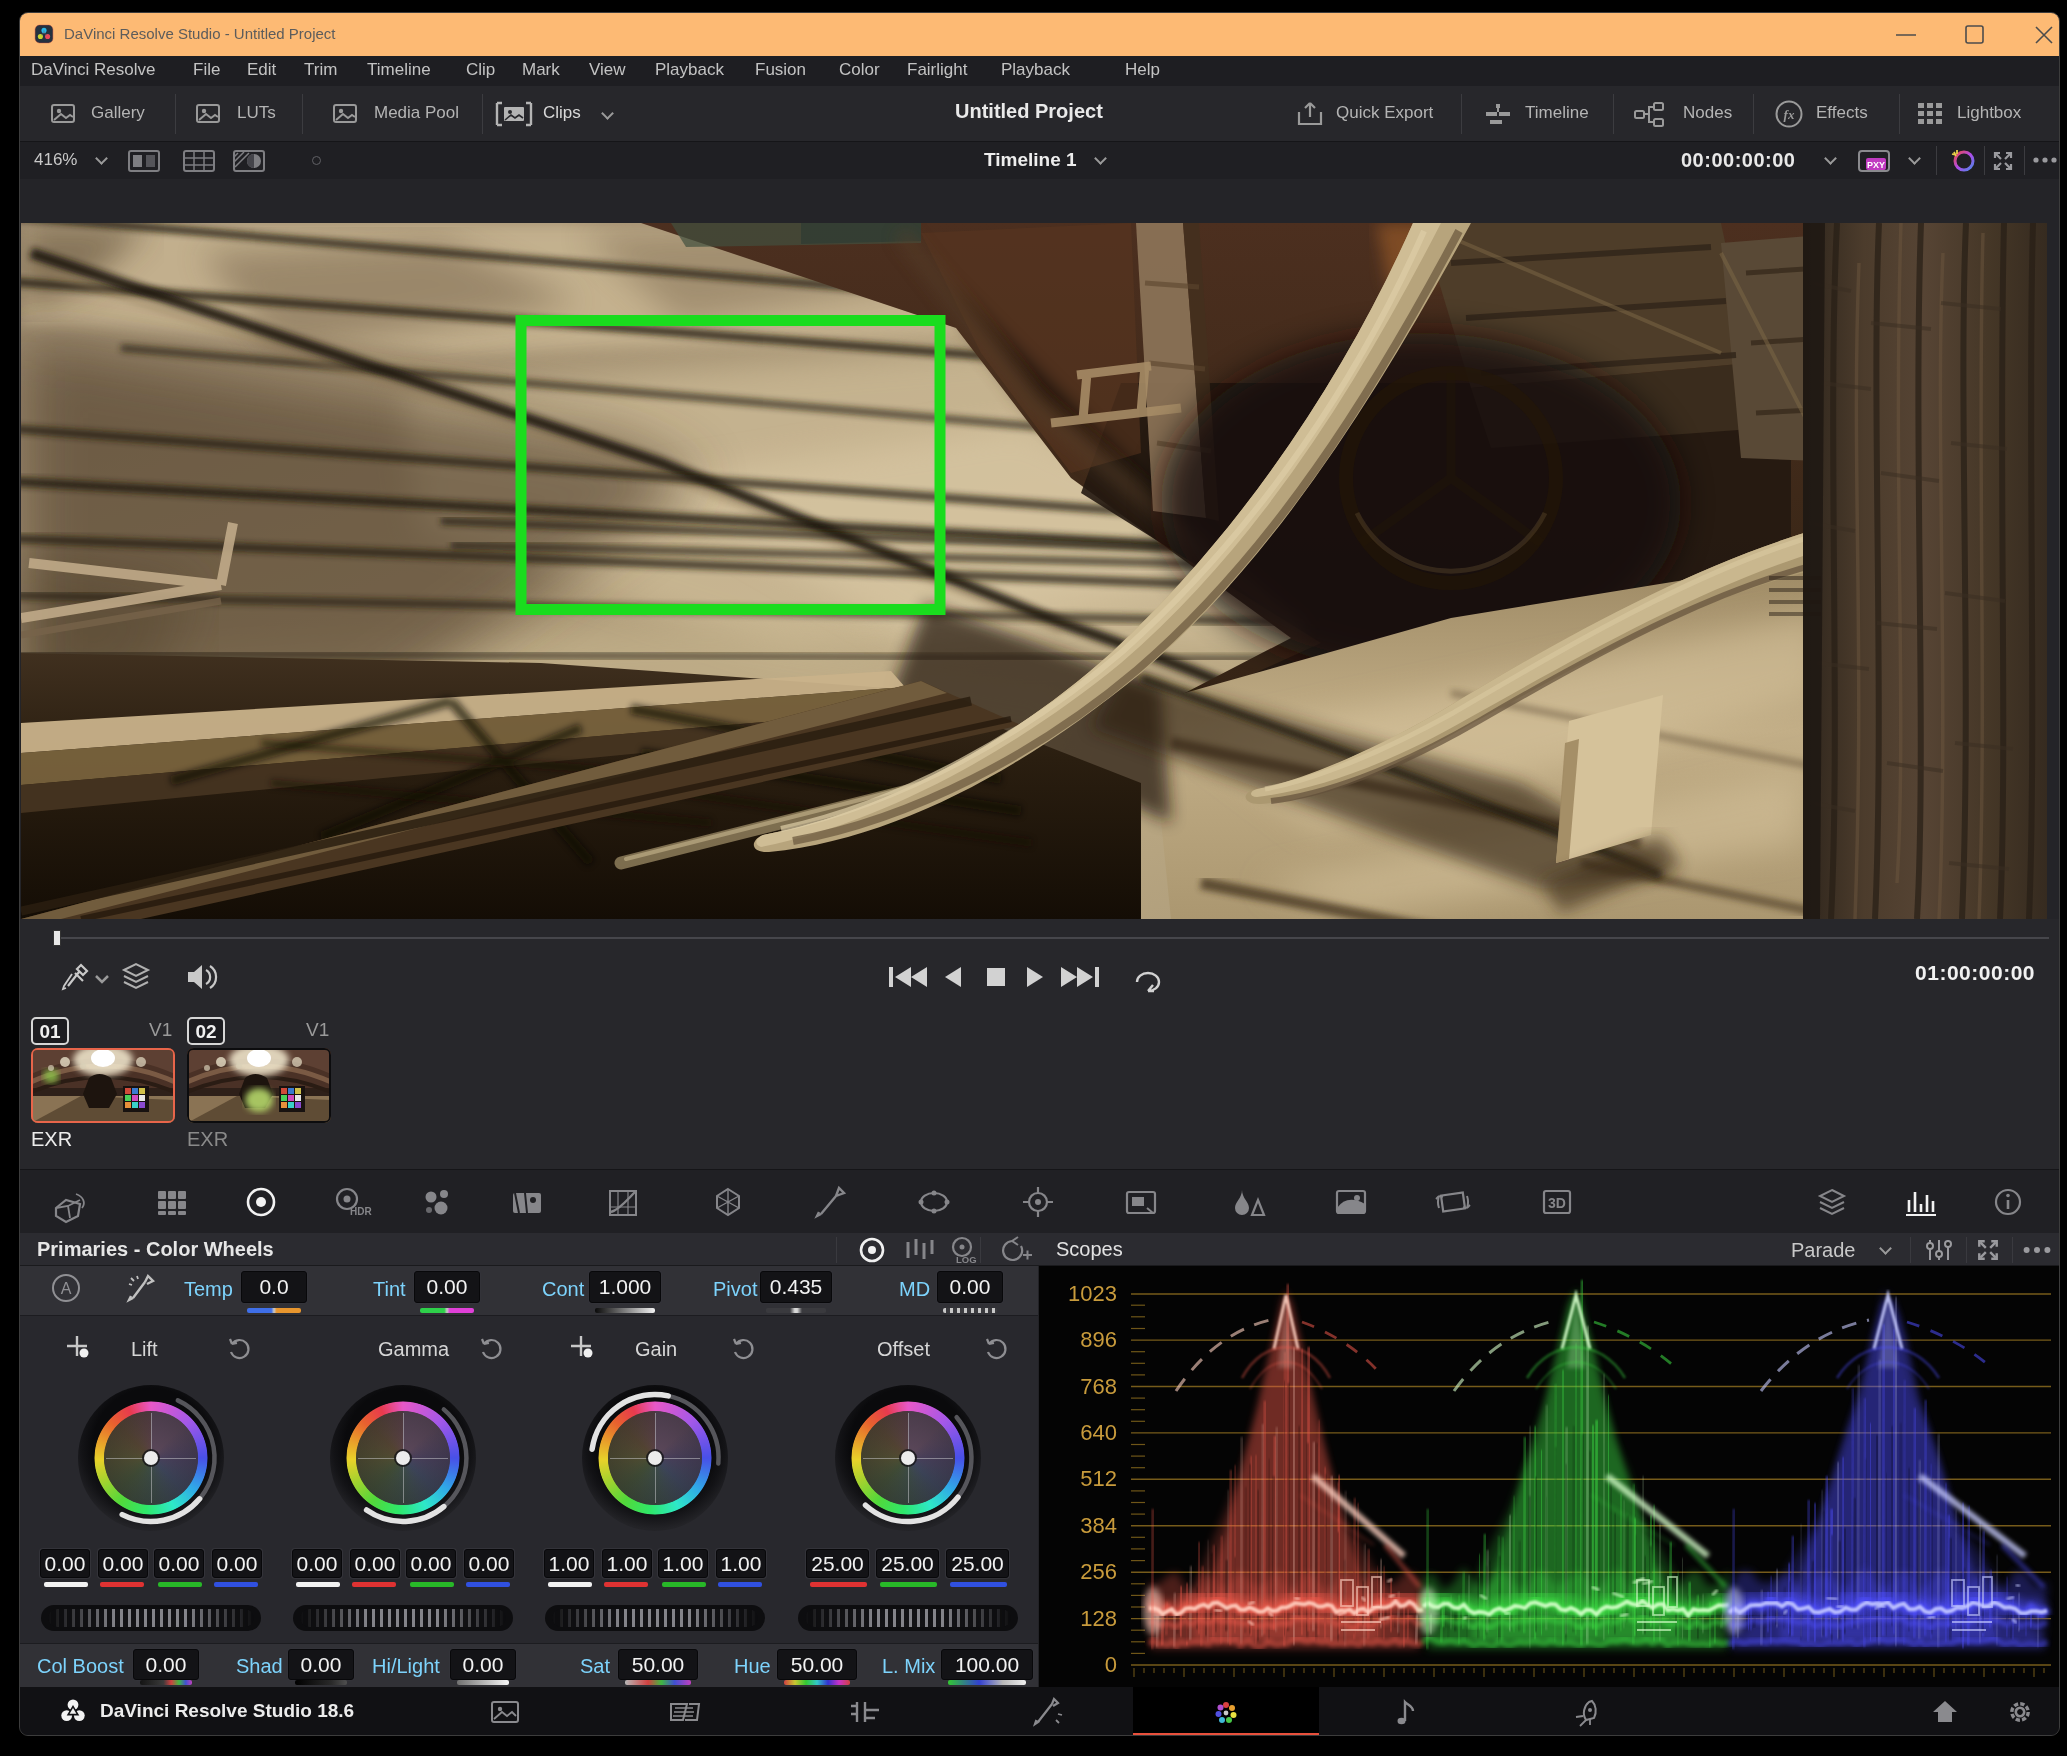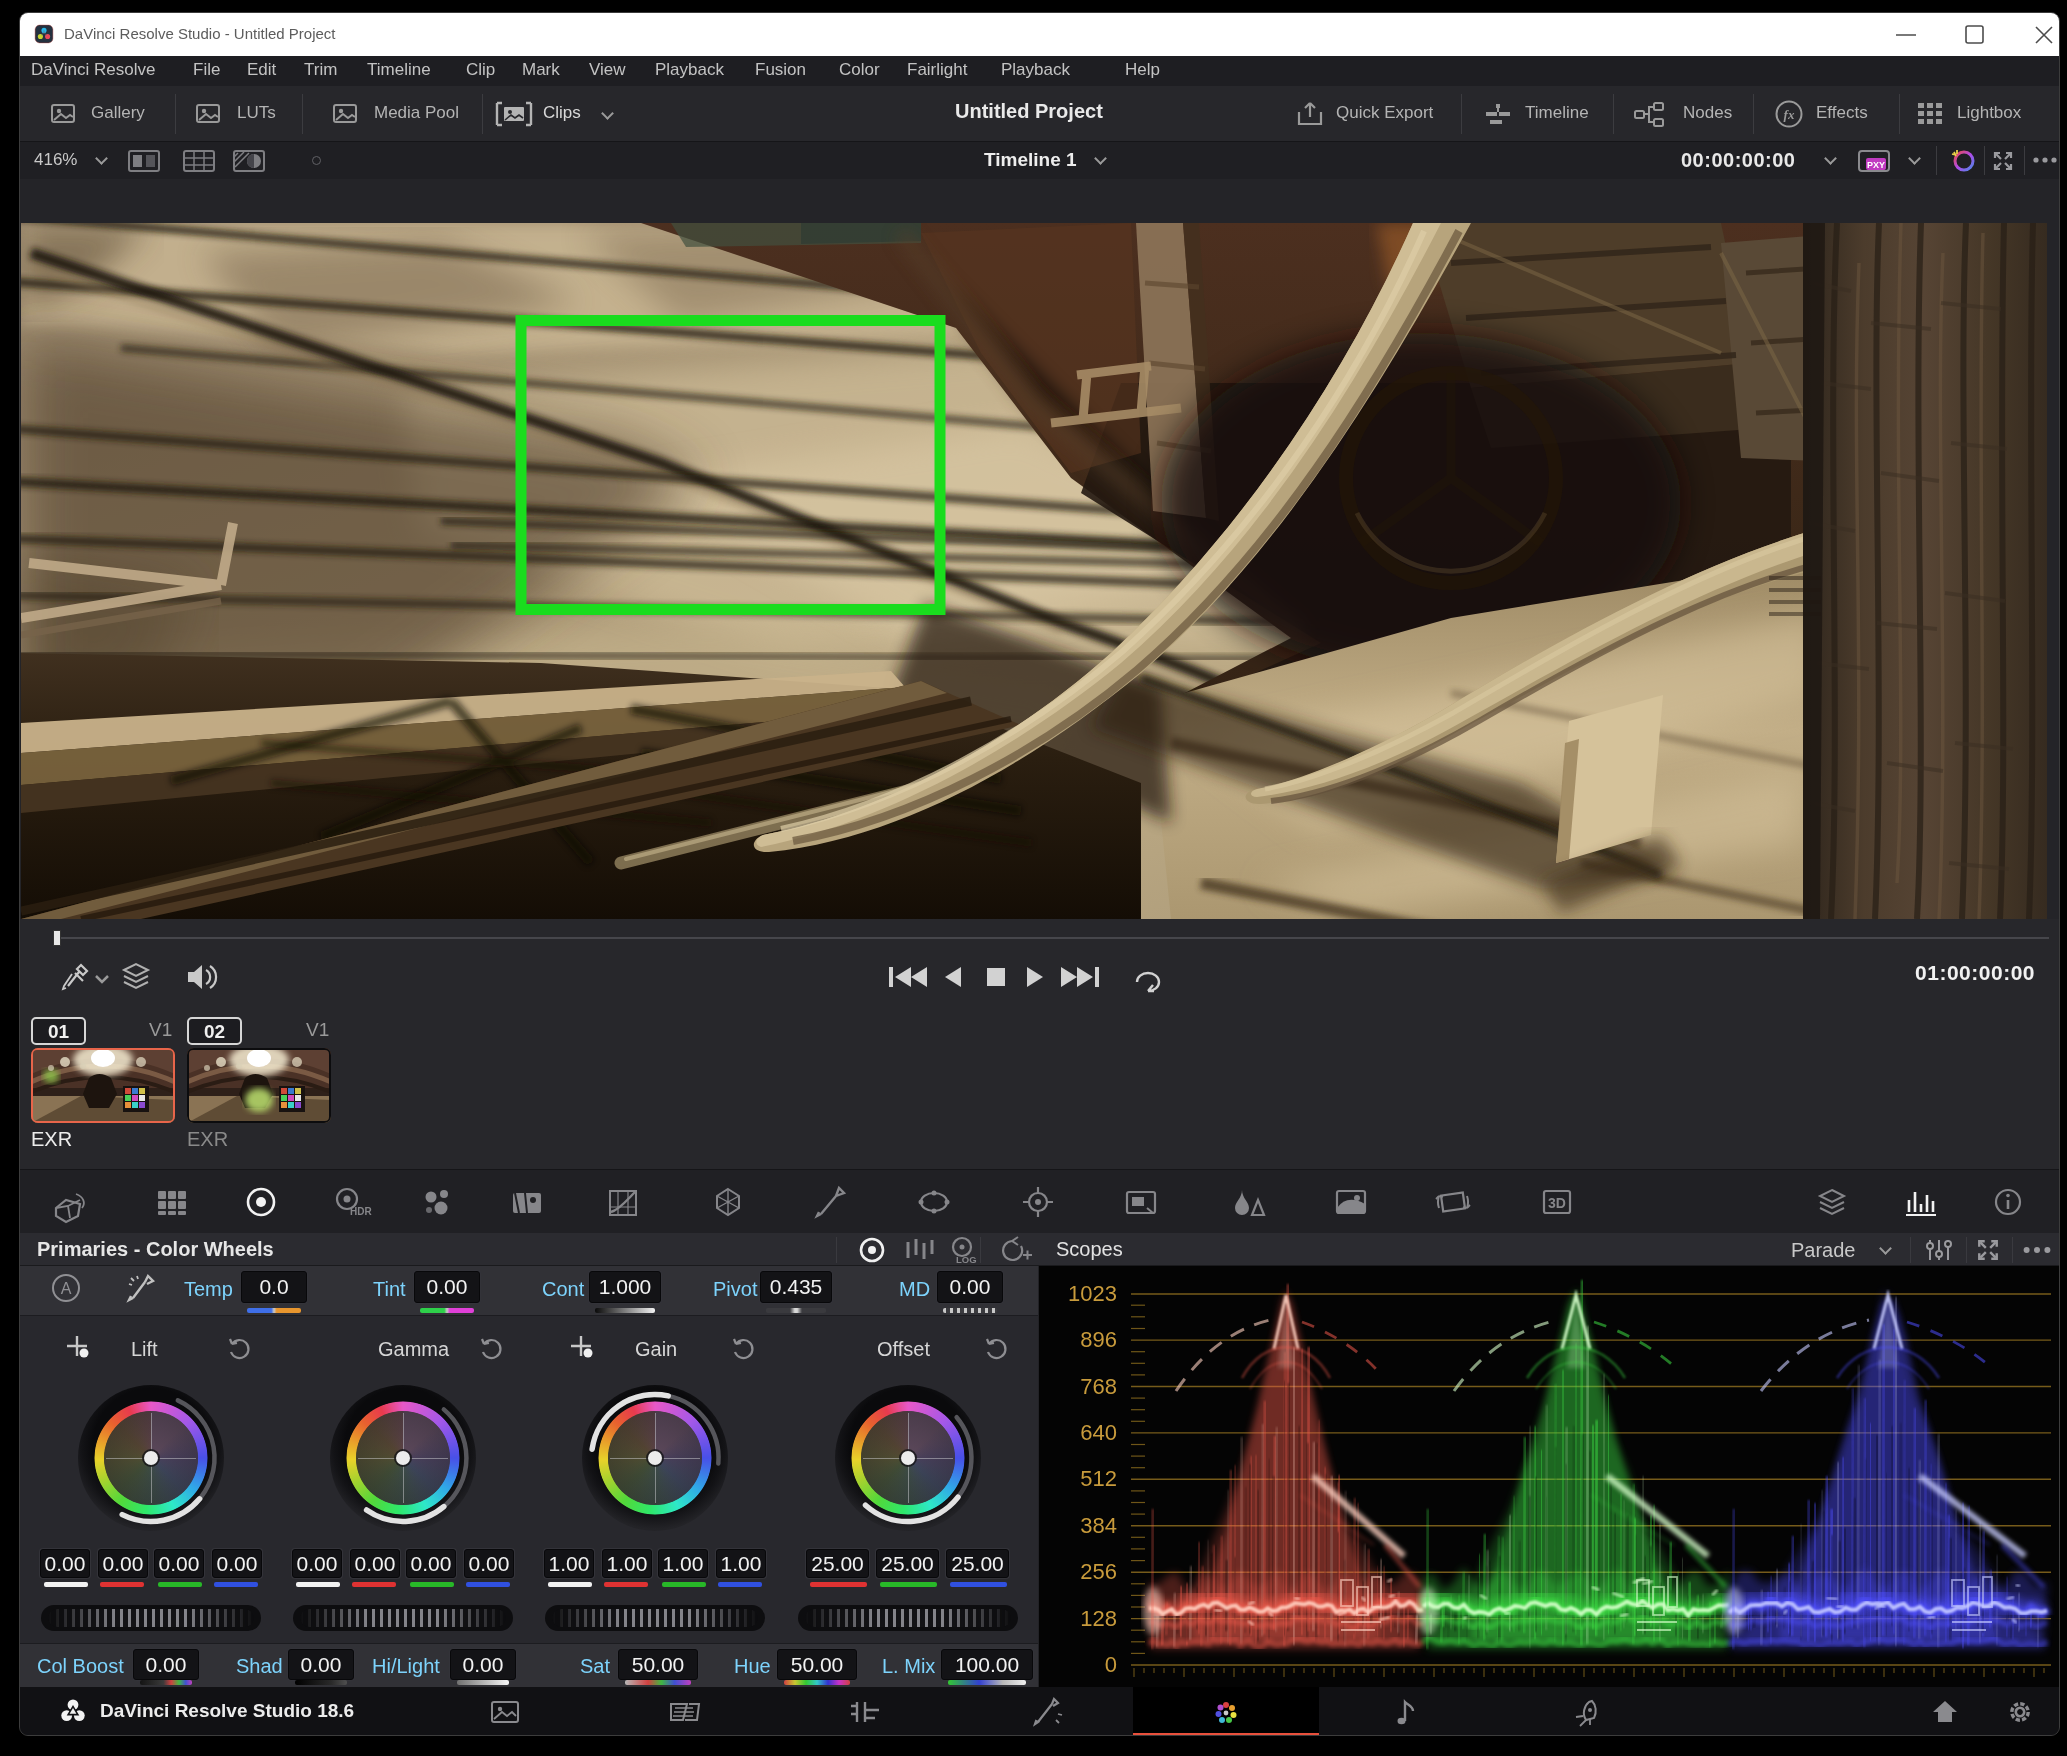--- a/index.html
+++ b/index.html
@@ -1,17 +1,17 @@
 <!DOCTYPE html>
 <html><head><meta charset="utf-8"><style>
 *{margin:0;padding:0;box-sizing:border-box}
 html,body{width:2067px;height:1756px;background:#000;font-family:"Liberation Sans",sans-serif;overflow:hidden}
 #win{position:absolute;left:19px;top:12px;width:2041px;height:1724px;background:#212125;border-radius:9px;overflow:hidden;border:1px solid #3c3c3c}
 .abs{position:absolute}
-#titlebar{left:0;top:0;width:100%;height:49px;background:#ffffff}
+#titlebar{left:0;top:0;width:100%;height:49px;background:#fdba74}
 #titlebar .ttext{left:44px;top:11px;font-size:16px;color:#5c5c5c}
 #menubar{left:0;top:43px;width:100%;height:30px;background:#1e1e22}
 #menubar span{position:absolute;top:4px;font-size:17px;color:#c3c3c3}
 #toolbar{left:0;top:73px;width:100%;height:56px;background:#27272b;border-bottom:1px solid #151518}
 .tbtxt{font-size:17px;color:#b4b4b4;top:17px}
 .vsep{width:1px;background:#3c3c40;top:8px;height:40px}
 #viewerbar{left:0;top:129px;width:100%;height:37px;background:#1f1f23}
 #viewer{left:0;top:166px;width:100%;height:740px;background:#242428}
 #video{left:1px;top:44px;width:2026px;height:696px;overflow:hidden}
 #scrubrow{left:0;top:906px;width:100%;height:29px;background:#27272b}
@@ -31,21 +31,21 @@
 .cring{position:absolute;left:16px;top:16px;width:114px;height:114px;border-radius:50%;background:conic-gradient(from 0deg,#e858c8,#a458e8 45deg,#4850e8 90deg,#30a8e8 125deg,#2ee8c8 155deg,#2ee86a 185deg,#52d83a 215deg,#a8d22e 245deg,#e8d22a 268deg,#e8a02a 288deg,#e8622e 312deg,#e83a4e 336deg,#e858c8 360deg)}
 .cring{-webkit-mask:radial-gradient(circle,transparent 0 46px,#000 47px 56px,transparent 57px);mask:radial-gradient(circle,transparent 0 46px,#000 47px 56px,transparent 57px)}
 .idisc{position:absolute;left:26px;top:26px;width:94px;height:94px;border-radius:50%;background:conic-gradient(from 0deg,#6a5268 45deg,#55496b 90deg,#47516b 135deg,#45584f 180deg,#4b5a3c 225deg,#5e5a36 270deg,#645038 315deg,#6a4a50 360deg)}
 .idisc:after{content:"";position:absolute;inset:0;border-radius:50%;background:radial-gradient(circle,rgba(30,30,34,.18),rgba(26,26,30,.42) 75%,rgba(18,18,20,.6))}
 .xh{position:absolute;background:rgba(205,205,210,.5)}
 .cdot{position:absolute;left:66px;top:66px;width:14px;height:14px;border-radius:50%;background:#ececec;box-shadow:0 0 0 2px rgba(20,20,22,.8)}
 .wtitle{position:absolute;font-size:20px;color:#d6d6d6}
 .master{position:absolute;height:26px;border-radius:13px;background:#0d0d0f;overflow:hidden}
 .master i{position:absolute;left:7px;right:7px;top:4px;bottom:4px;border-radius:10px;background:repeating-linear-gradient(90deg,#84848a 0 3px,#131316 3px 8px);-webkit-mask:linear-gradient(90deg,transparent,#000 68px,#000 calc(100% - 68px),transparent);mask:linear-gradient(90deg,transparent,#000 68px,#000 calc(100% - 68px),transparent)}
 .icon{position:absolute}
-.badge{position:absolute;width:55px;height:28px;border:2px solid #d6d6d6;border-radius:5px;color:#f0f0f0;font-size:19px;font-weight:bold;text-align:center;line-height:25px;background:rgba(10,10,12,.35)}
+.badge{position:absolute;width:38px;height:28px;border:2px solid #d6d6d6;border-radius:5px;color:#f0f0f0;font-size:19px;font-weight:bold;text-align:center;line-height:25px;background:rgba(10,10,12,.35)}
 .thumb{position:absolute;width:144px;height:75px;border-radius:7px;overflow:hidden}
 </style></head>
 <body>
 <div id="win">
 
 <div class="abs" id="titlebar">
  <svg class="abs" style="left:14px;top:11px" width="20" height="20" viewBox="0 0 36 36">
   <rect x="2" y="2" width="32" height="32" rx="8" fill="#24313f"></rect>
   <rect x="2" y="2" width="32" height="32" rx="8" fill="none" stroke="#b8413a" stroke-width="1.5" opacity=".5"></rect>
   <circle cx="18" cy="11.5" r="4.6" fill="#27b7ea"></circle>

